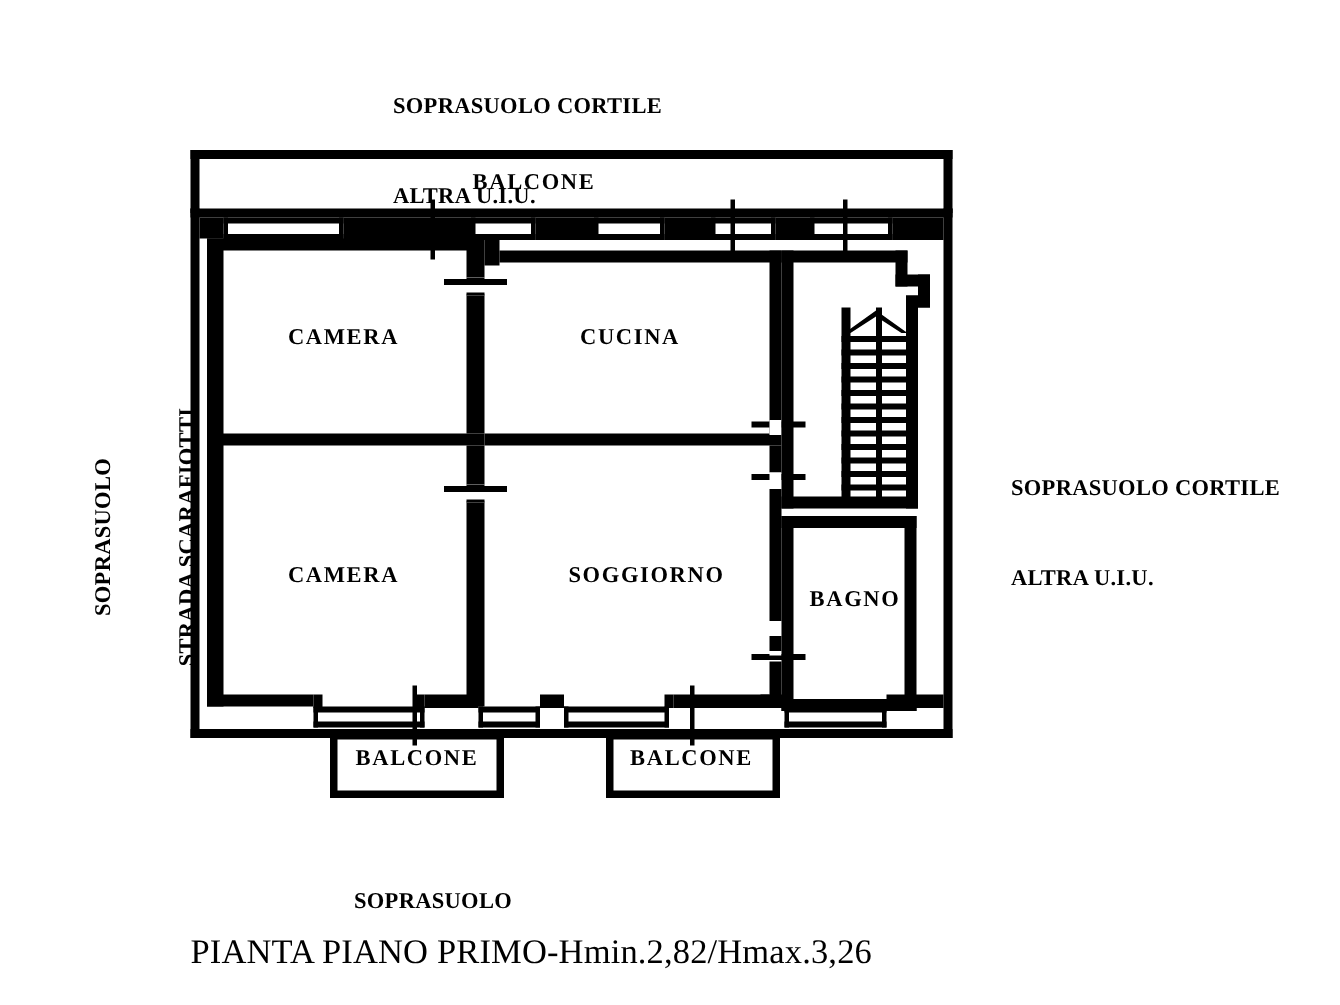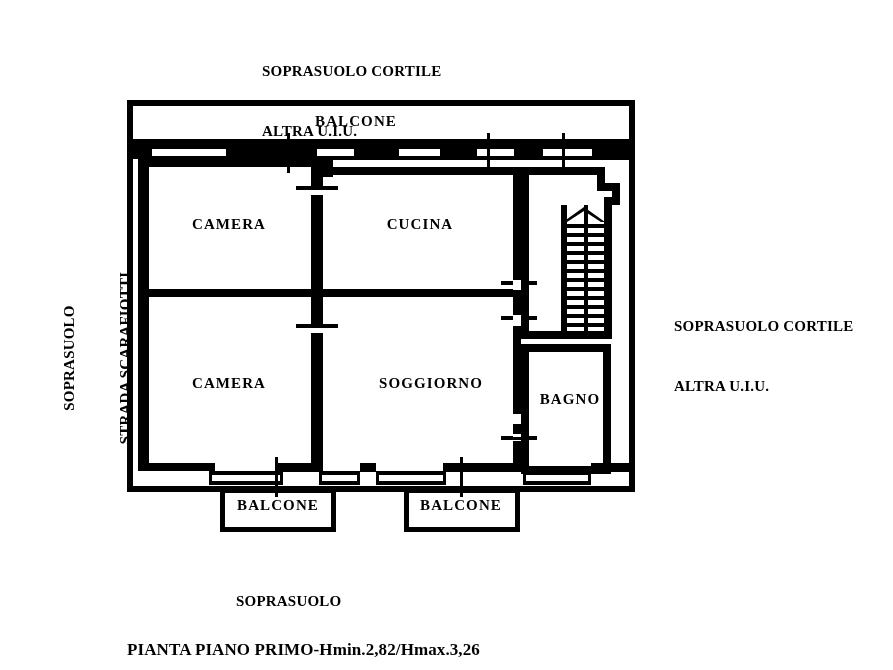--- a/index.html
+++ b/index.html
@@ -40,24 +40,23 @@
     left: 674px;
     top: 275px;
   }
   #anno-bottom {
     left: 236px;
     top: 550px;
   }
   #plan-title {
     left: 127px;
     top: 619px;
-    font-size: 17px;
-    font-weight: bold;
+    font-size: 23px;
+    font-weight: normal;
     letter-spacing: 0.1px;
-    margin-top: 20px;
   }
   #anno-left {
     left: -18px;
     top: 283px;
     width: 230px;
     text-align: center;
     transform: rotate(-90deg);
     transform-origin: 50% 50%;
     font-size: 15px;
     line-height: 1.25;

